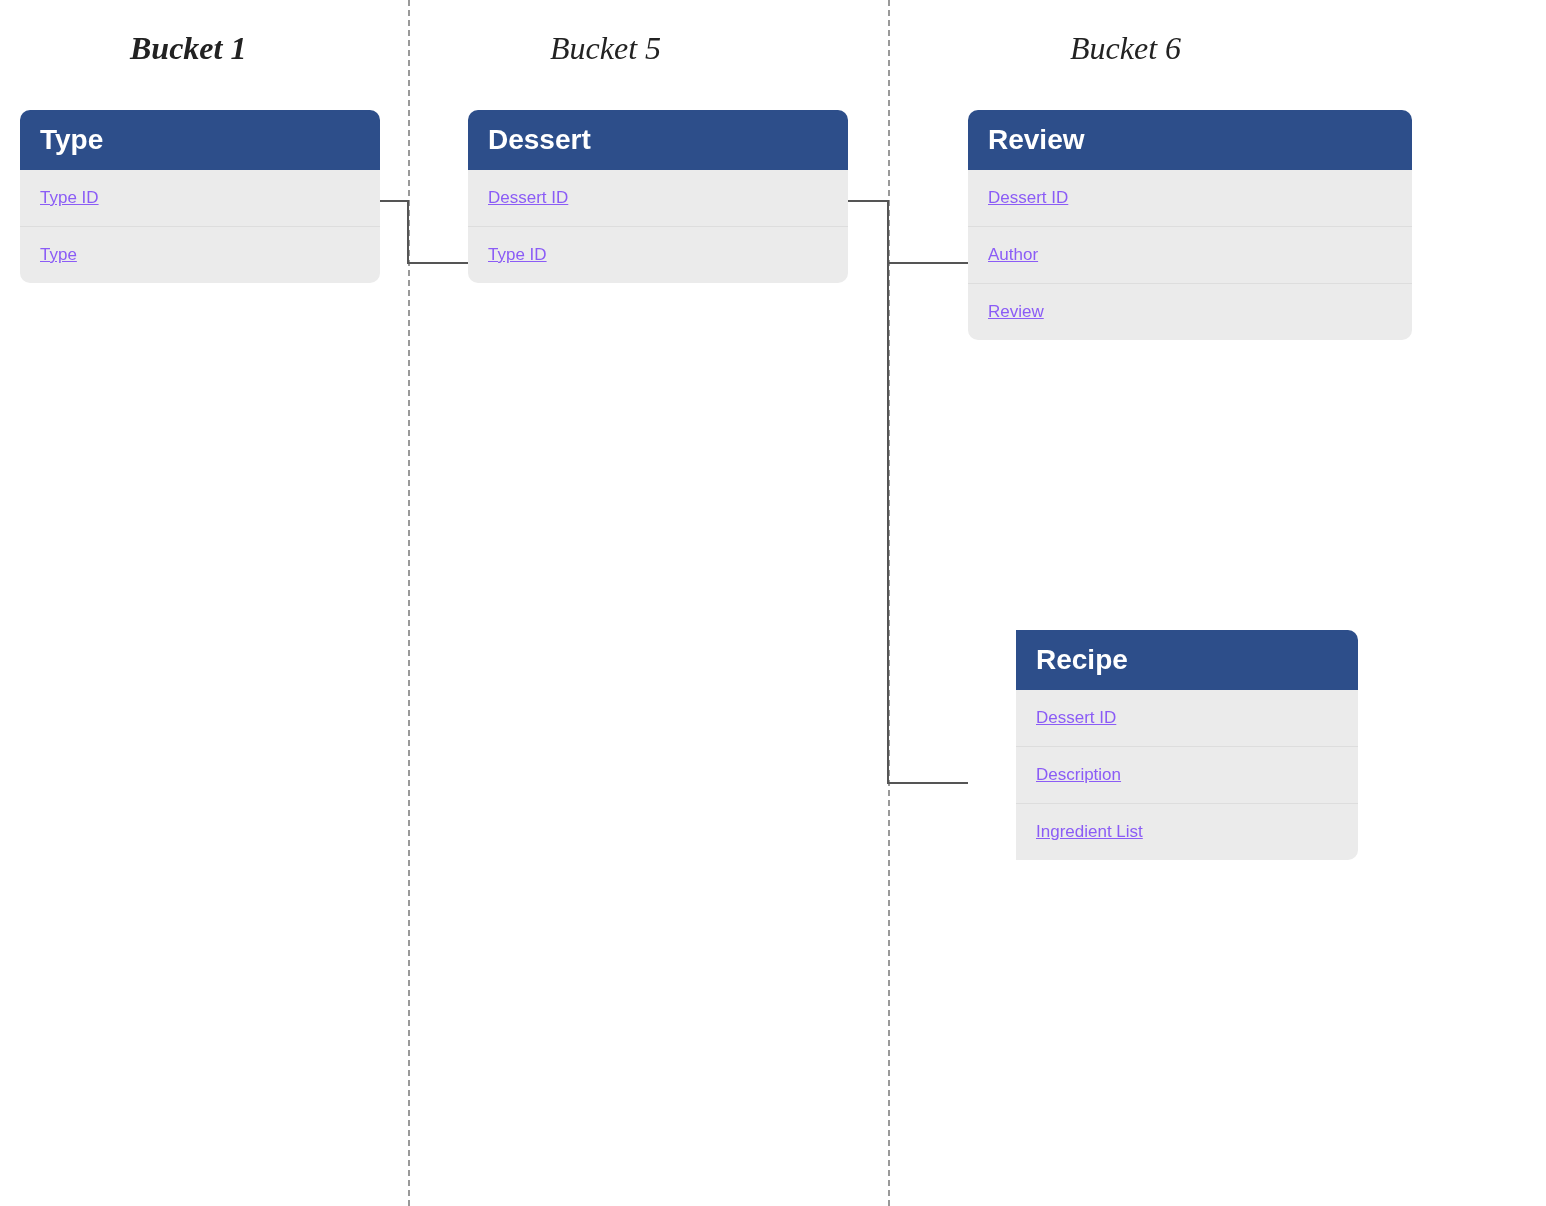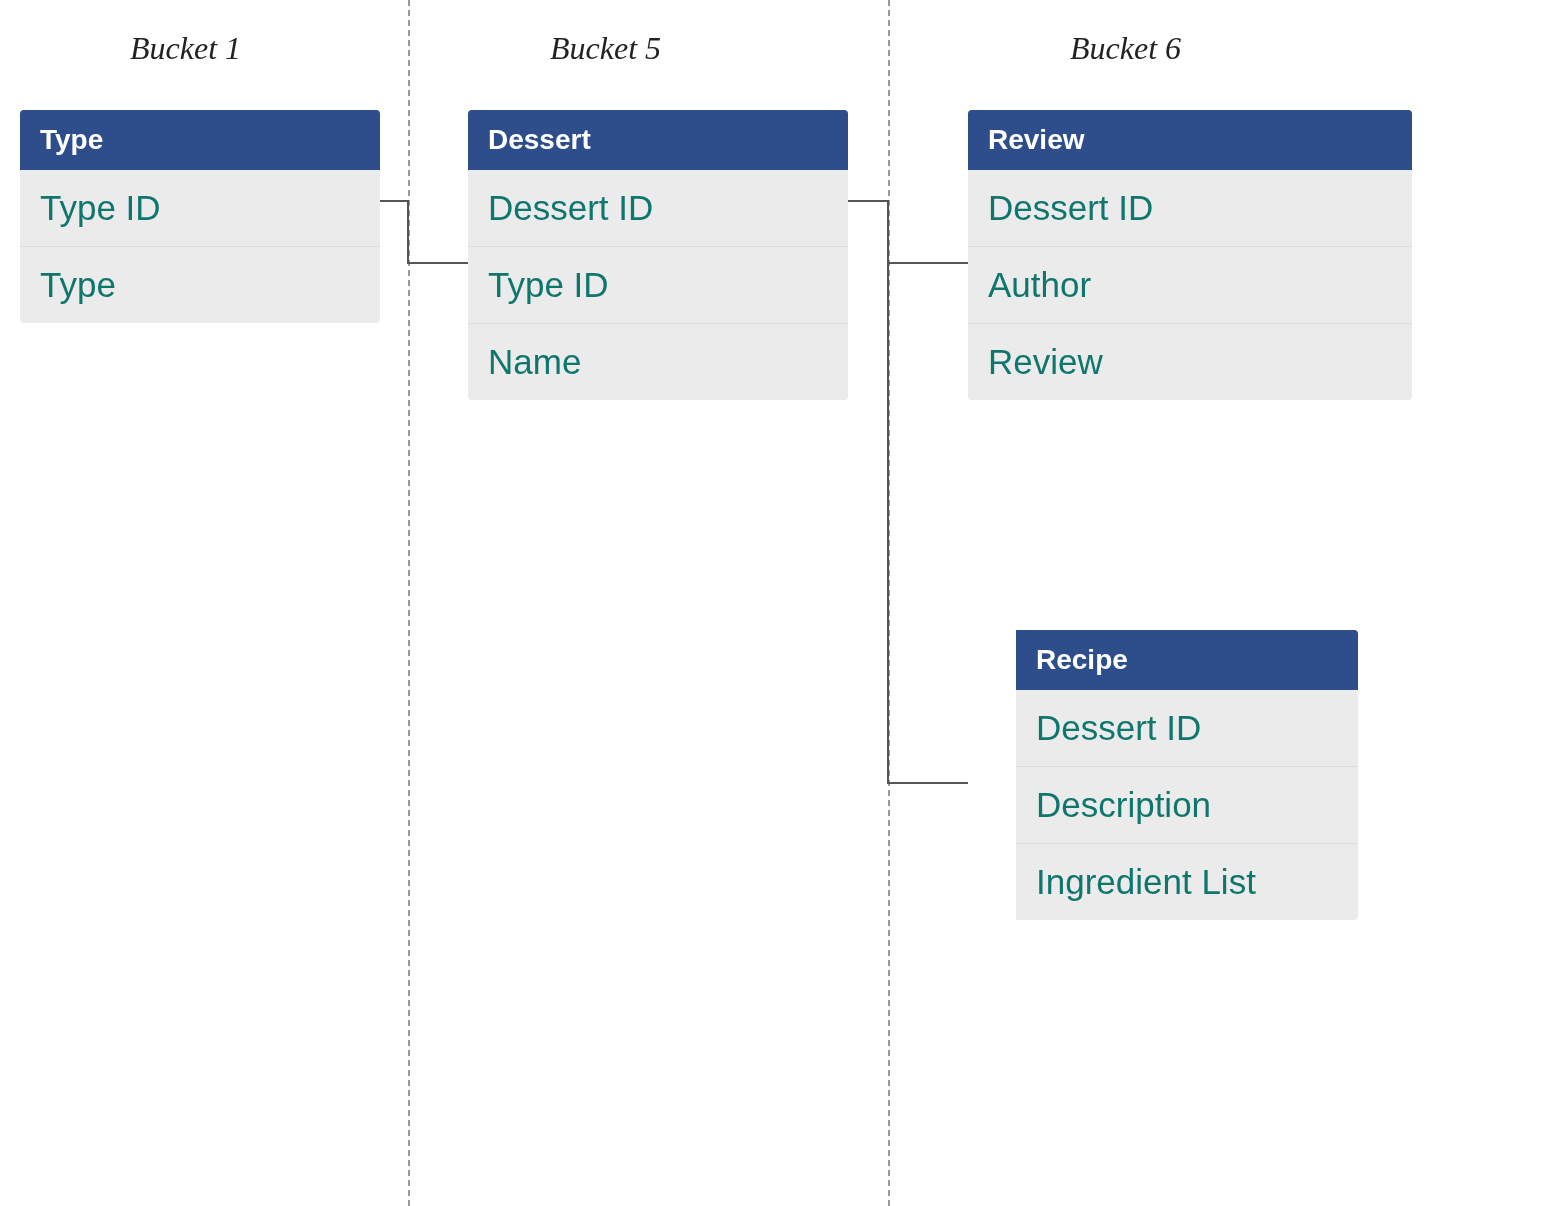--- a/index.html
+++ b/index.html
@@ -32,82 +32,82 @@
     .dashed-line {
       position: absolute;
       top: 0;
       bottom: 0;
       border-left: 2px dashed #999;
     }
 
     
     .entity-card {
       position: absolute;
-      border-radius: 4px;
+      border-radius: 10px;
       overflow: hidden;
     }
 
     .entity-header {
       background: #2d4e8a;
       color: #fff;
       font-weight: bold;
       font-size: 28px;
       padding: 14px 20px;
     }
 
     .entity-body {
       background: #ebebeb;
     }
 
     .entity-field {
-      font-size: 35px;
-      color: #0f766e;
+      font-size: 17px;
+      color: #8b5cf6;
       padding: 18px 20px;
       border-bottom: 1px solid #ddd;
+      text-decoration: underline;
     }
     .entity-field:last-child {
       border-bottom: none;
     }
 
     
     .connectors-svg {
       position: absolute;
       top: 0;
       left: 0;
       width: 1546px;
       height: 1206px;
       pointer-events: none;
     }
   </style>
 </head>
 <body>
 
 <div class="diagram-container">
 
-  <div class="bucket-label" style="left: 130px;">Bucket 1</div>
+  <div class="bucket-label" style="left: 130px; font-weight: bold;">Bucket 1</div>
   <div class="bucket-label" style="left: 550px;">Bucket 5</div>
   <div class="bucket-label" style="left: 1070px;">Bucket 6</div>
 
   <div class="dashed-line" style="left: 408px;"></div>
   <div class="dashed-line" style="left: 888px;"></div>
 
   <div class="entity-card" style="top:110px; left:20px; width:360px;">
     <div class="entity-header">Type</div>
     <div class="entity-body">
       <div class="entity-field">Type ID</div>
       <div class="entity-field">Type</div>
     </div>
   </div>
 
   <div class="entity-card" style="top:110px; left:468px; width:380px;">
     <div class="entity-header">Dessert</div>
     <div class="entity-body">
       <div class="entity-field">Dessert ID</div>
       <div class="entity-field">Type ID</div>
-      <div class="entity-field">Name</div>
     </div>
   </div>
 
   <div class="entity-card" style="top:110px; left:968px; width:444px;">
     <div class="entity-header">Review</div>
     <div class="entity-body">
       <div class="entity-field">Dessert ID</div>
       <div class="entity-field">Author</div>
       <div class="entity-field">Review</div>
     </div>

